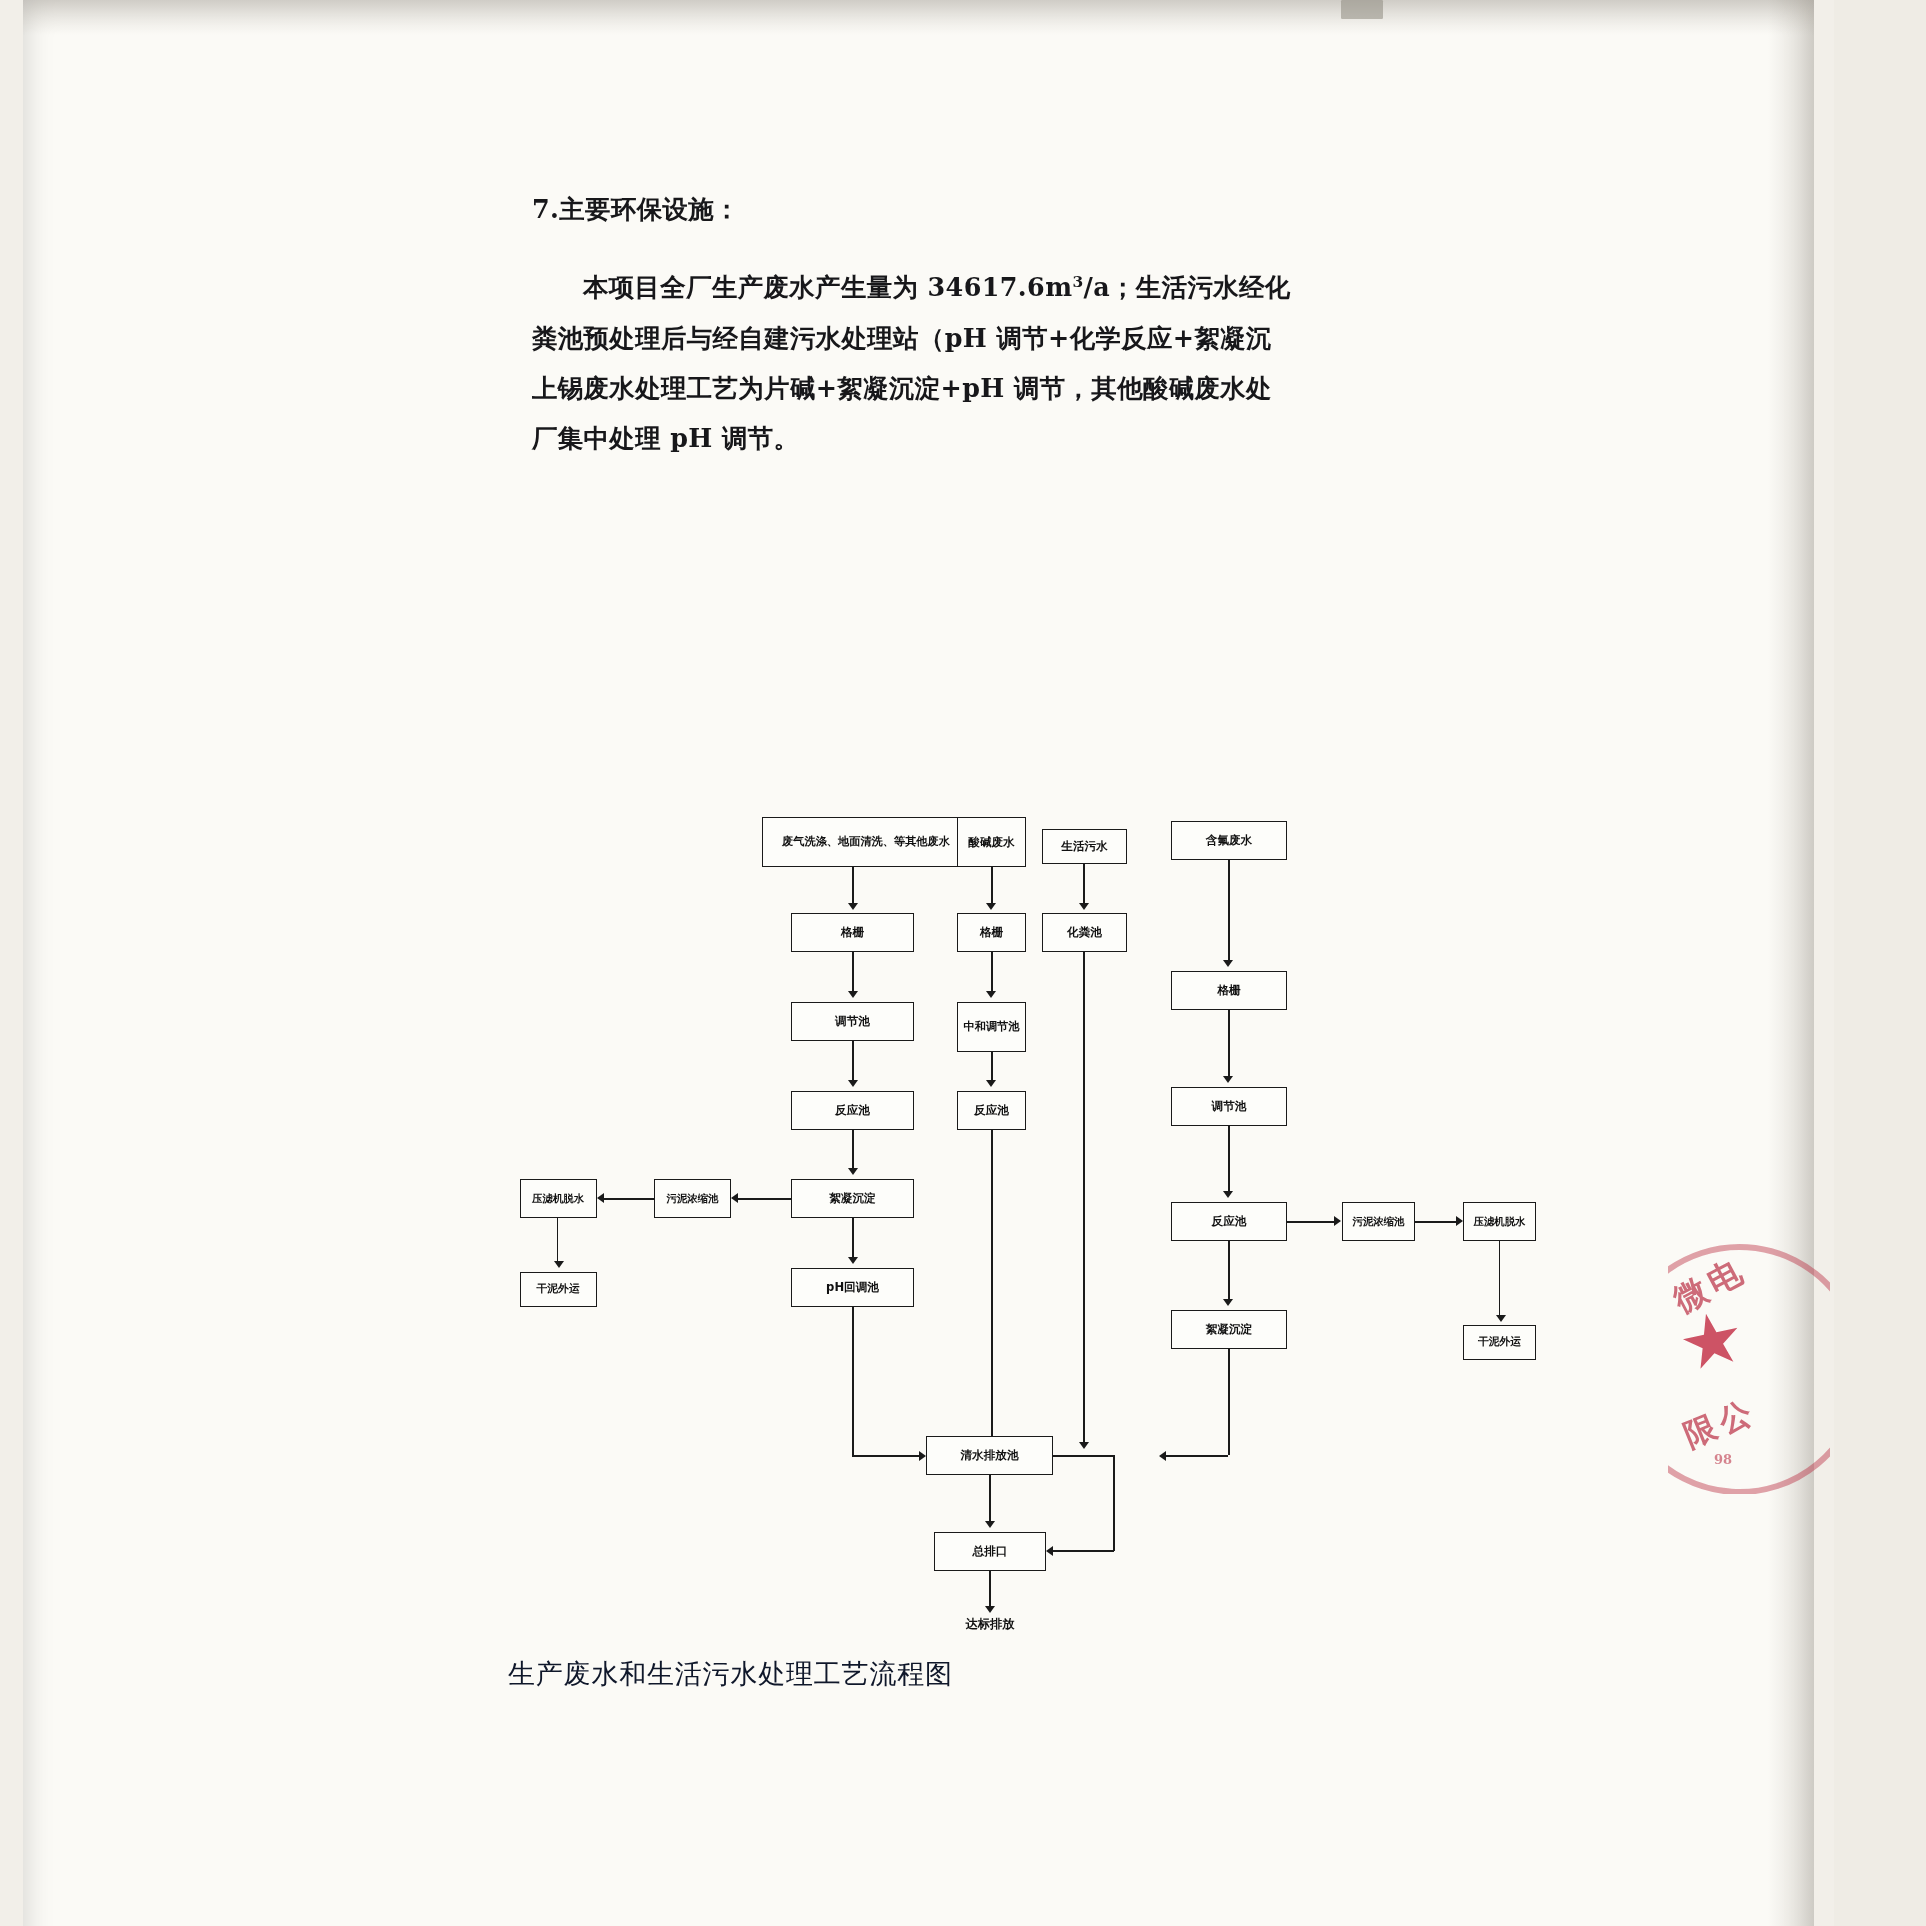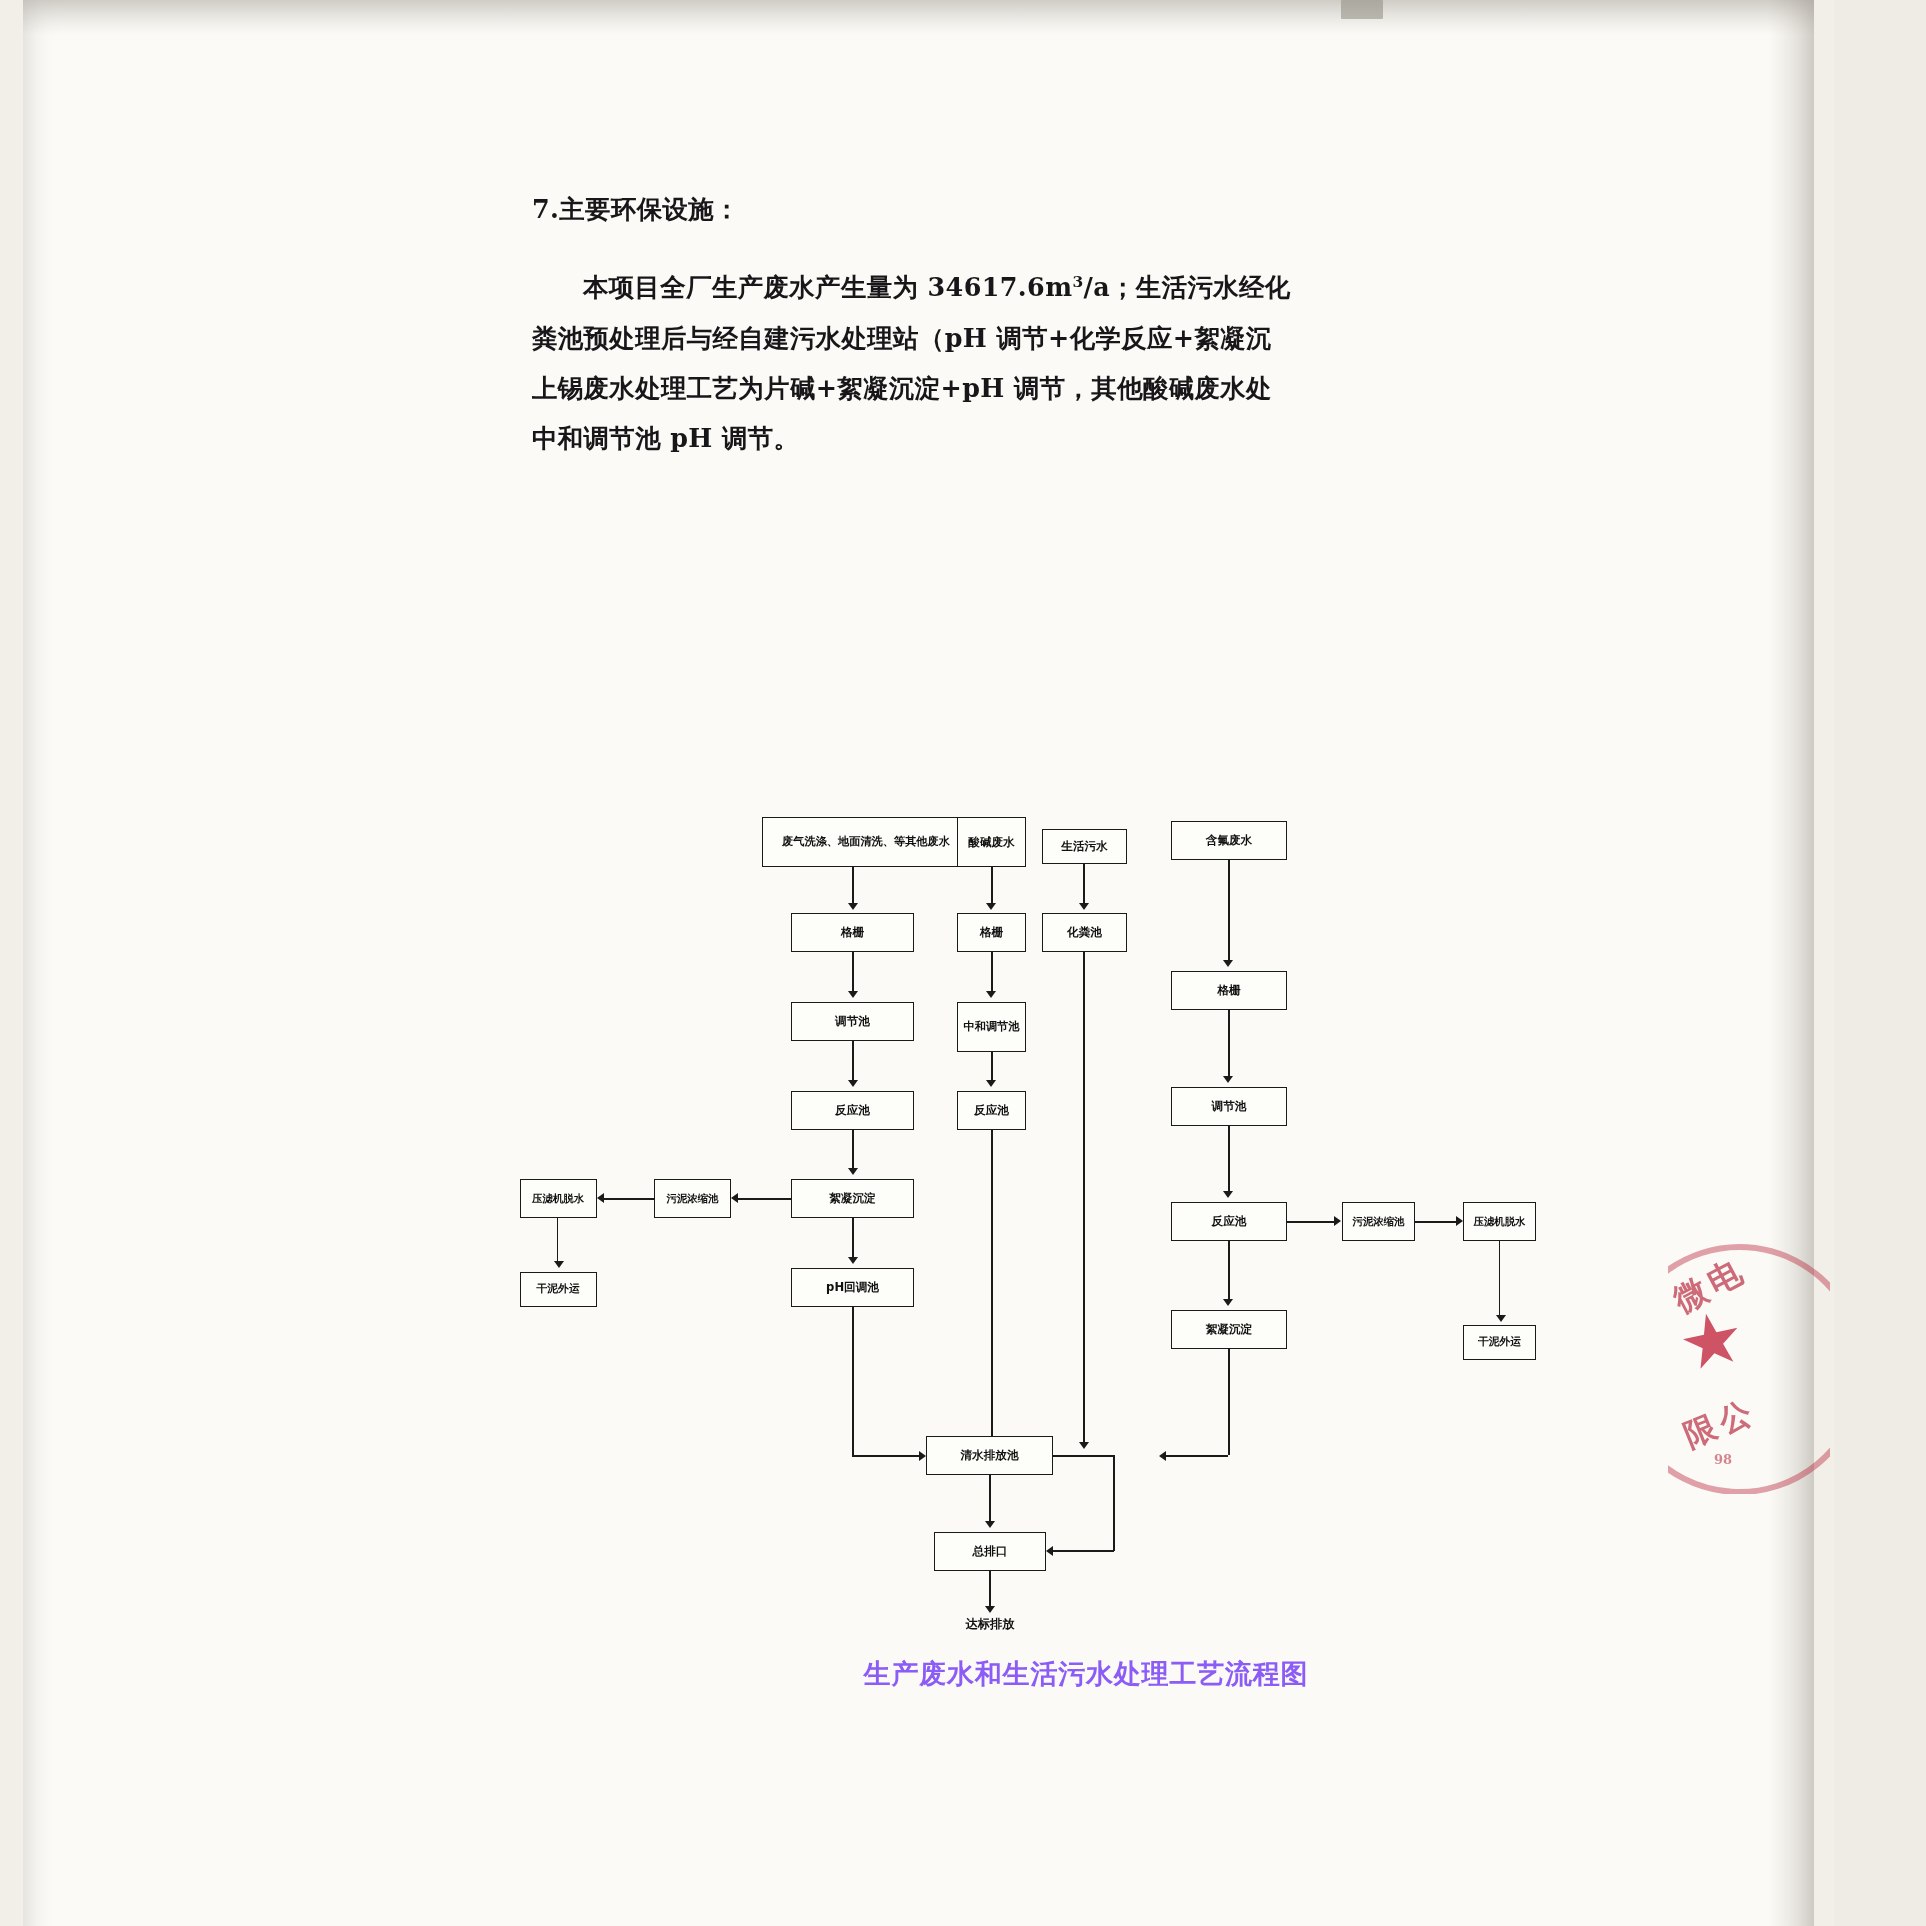--- a/index.html
+++ b/index.html
@@ -138,25 +138,25 @@
     border-top: 5px solid transparent;
     border-bottom: 5px solid transparent;
     border-right: 7.7px solid #1a1a1a;
   }
 
   .fig-caption {
     position: absolute;
     left: 508px;
     top: 1656px;
     width: 1156px;
-    text-align: center;
+    text-align: left;
     font-family: "DejaVu Serif", "Liberation Serif", serif;
-    font-weight: 700;
+    font-weight: 400;
     font-size: 27px;
-    color: #8b5cf6;
+    color: #0f172a;
     letter-spacing: 0.8px;
   }
 
   .content-bottom {
     position: absolute;
     left: 532px;
     top: 1734px;
     width: 1102px;
     color: #17171a;
   }
@@ -215,21 +215,21 @@
   <div class="edge-dark-right"></div>
   <div class="edge-mark-top"></div>
 
   <div class="content">
     <p class="para heading7">7.主要环保设施：</p>
     <p class="para">
       <span style="display:inline-block;width:51px"></span><span>本项目全厂生产废水产生量为 34617.6m</span><span class="sup">3</span><span>/a；生活污水经化</span>
     </p>
     <p class="para">粪池预处理后与经自建污水处理站（pH 调节+化学反应+絮凝沉</p>
     <p class="para">上锡废水处理工艺为片碱+絮凝沉淀+pH 调节，其他酸碱废水处</p>
-    <p class="para">中和调节池 pH 调节。</p>
+    <p class="para">厂集中处理 pH 调节。</p>
   </div>
 
   <div class="diagram">
 
     <div class="node" style="left:254px; top:0px; width:208px; height:50px; font-size:11.2px;">废气洗涤、地面清洗、等其他废水</div>
     <div class="ln v" style="left:344px; top:50px; height:39px;"></div>
     <div class="arrow-d" style="left:340px; top:86px;"></div>
 
     <div class="node" style="left:283px; top:96px; width:123px; height:39px;">格栅</div>
     <div class="ln v" style="left:344px; top:135px; height:42px;"></div>

